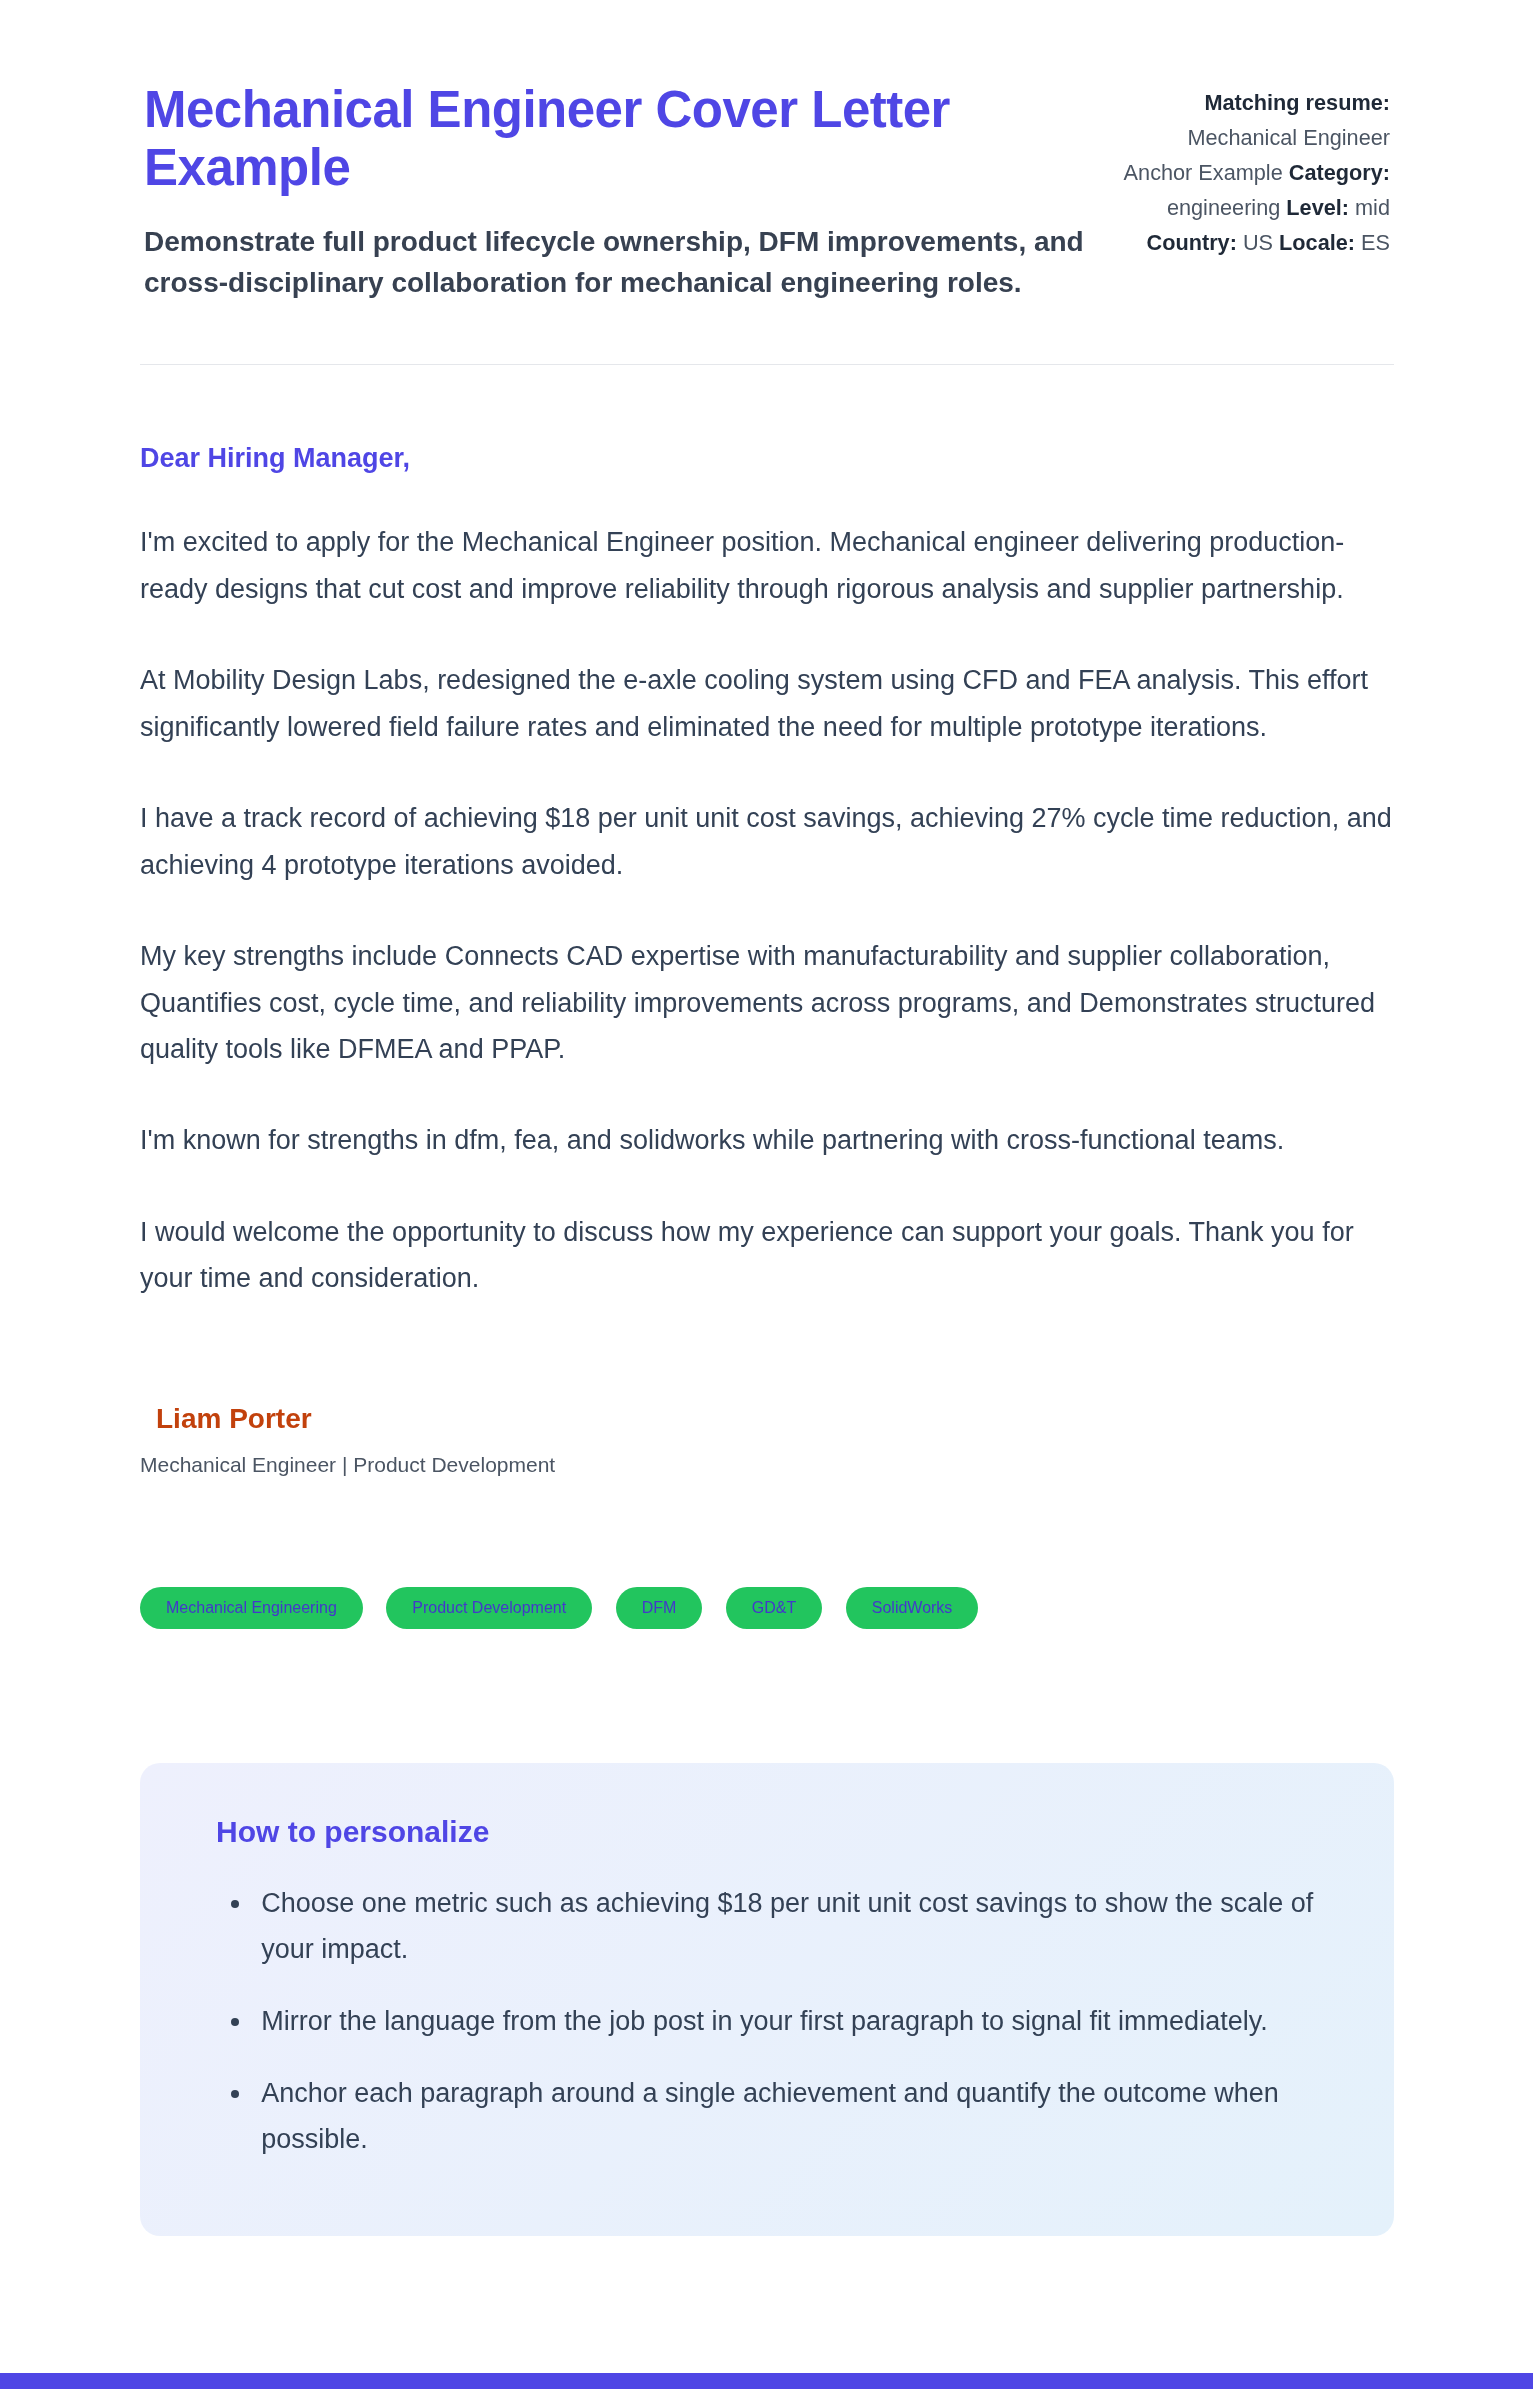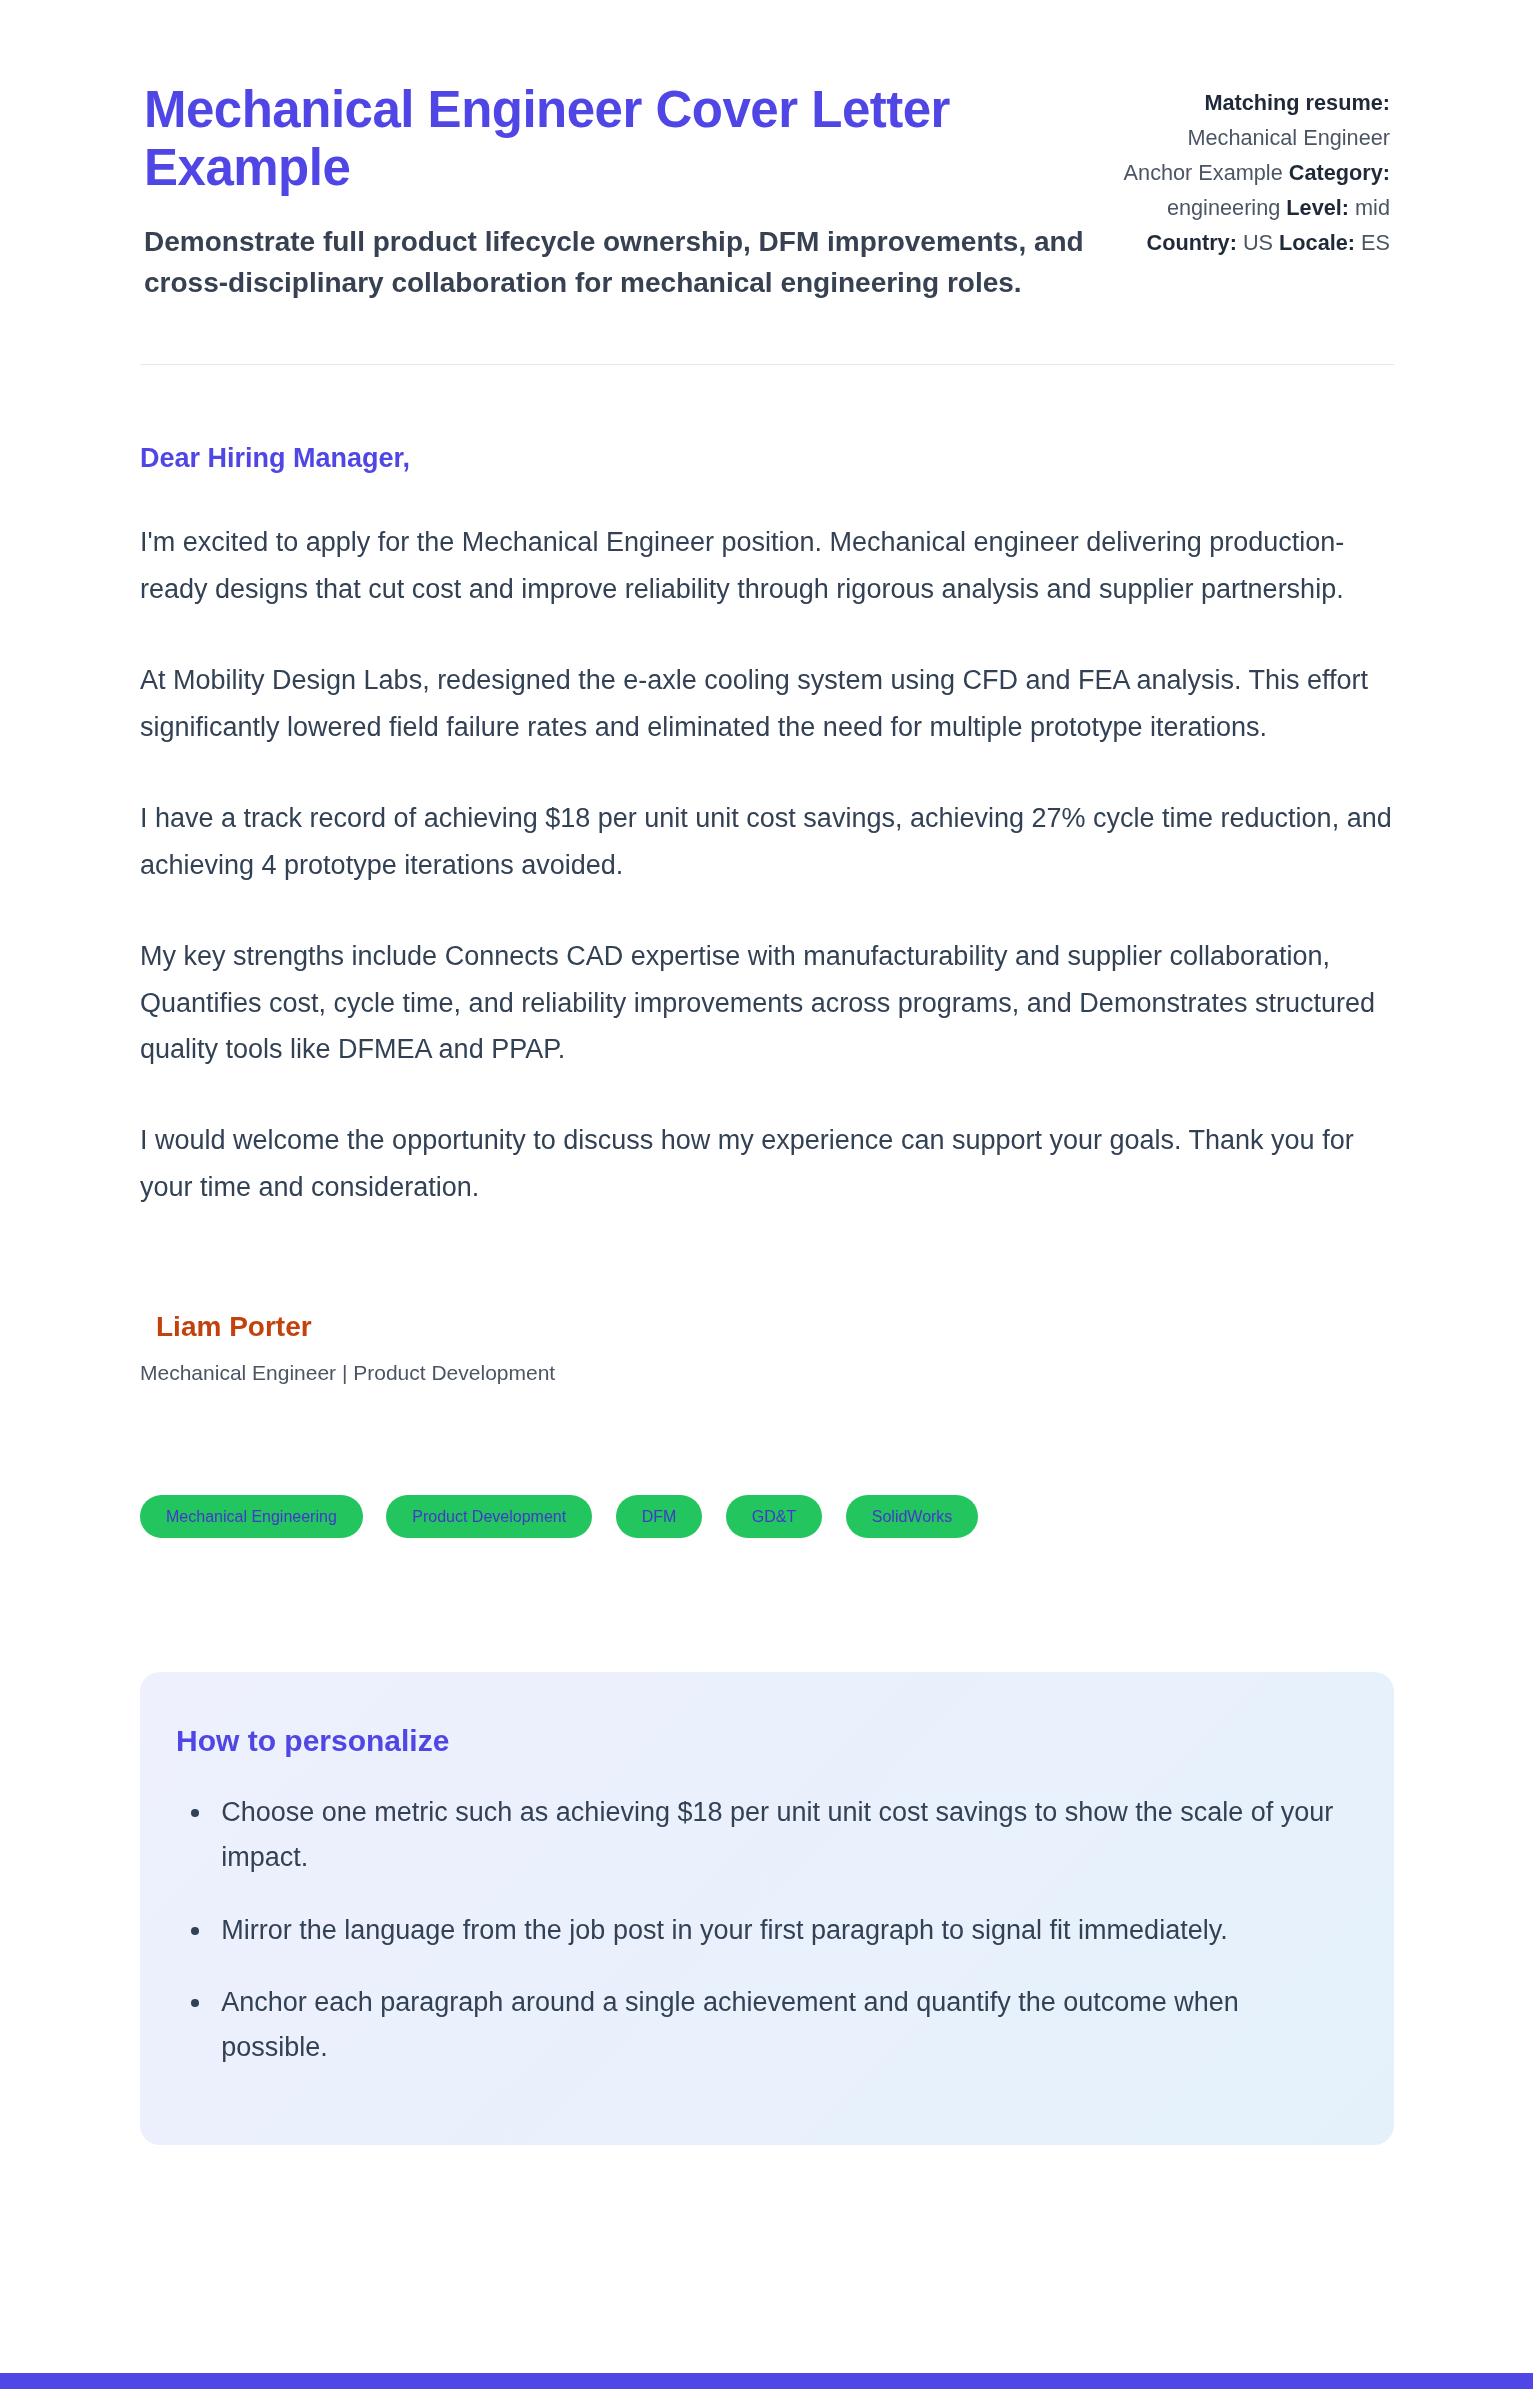--- a/index.html
+++ b/index.html
@@ -92,21 +92,21 @@
     border-radius: 901px;
     padding: 11.7px 26px;
     font-size: 16px;
     line-height: 1.2;
     white-space: nowrap;
   }
   .callout {
     margin-top: 134px;
     background: linear-gradient(135deg, #eef0fd 0%, #e4f1fb 100%);
     border-radius: 20px;
-    padding: 52px 56px 47px 36px;
+    padding: 52px 56px 47px 76px;
   }
   .callout-title {
     margin: 0;
     font-size: 30px;
     font-weight: 700;
     color: #4f46e5;
   }
   .callout-list {
     margin: 32px 0 0 0;
     padding-left: 38px;
@@ -154,20 +154,21 @@
 
   <hr class="divider">
 
   <main>
     <p class="salutation">Dear Hiring Manager,</p>
 
     <p class="para">I'm excited to apply for the Mechanical Engineer position. Mechanical engineer delivering production-ready designs that cut cost and improve reliability through rigorous analysis and supplier partnership.</p>
     <p class="para">At Mobility Design Labs, redesigned the e-axle cooling system using CFD and FEA analysis. This effort significantly lowered field failure rates and eliminated the need for multiple prototype iterations.</p>
     <p class="para">I have a track record of achieving $18 per unit unit cost savings, achieving 27% cycle time reduction, and achieving 4 prototype iterations avoided.</p>
     <p class="para">My key strengths include Connects CAD expertise with manufacturability and supplier collaboration, Quantifies cost, cycle time, and reliability improvements across programs, and Demonstrates structured quality tools like DFMEA and PPAP.</p>
+    <p class="para">I'm known for strengths in dfm, fea, and solidworks while partnering with cross-functional teams.</p>
     <p class="para">I would welcome the opportunity to discuss how my experience can support your goals. Thank you for your time and consideration.</p>
 
     <p class="sig-name">Liam Porter</p>
     <p class="sig-role">Mechanical Engineer | Product Development</p>
 
     <div class="tags">
       <span class="tag">Mechanical Engineering</span>
       <span class="tag">Product Development</span>
       <span class="tag">DFM</span>
       <span class="tag">GD&amp;T</span>

